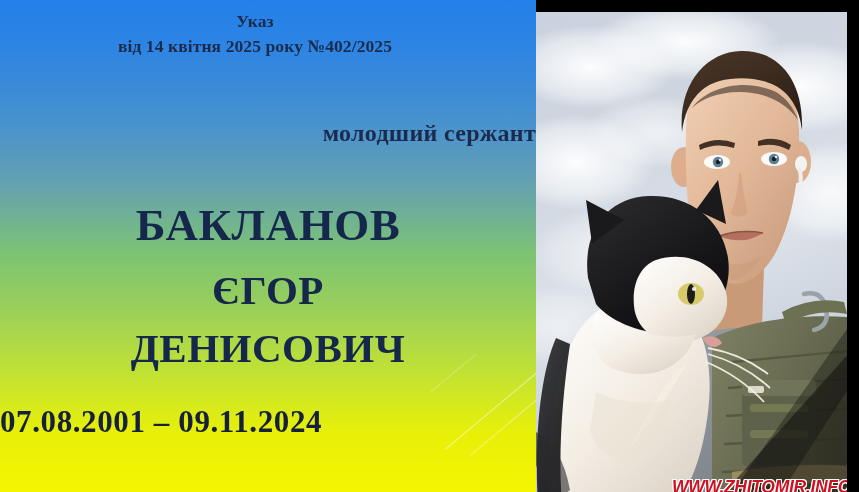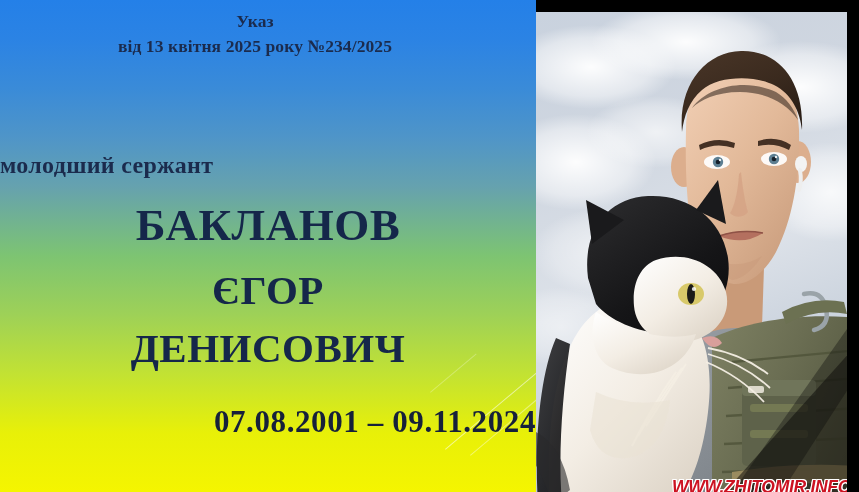--- a/index.html
+++ b/index.html
@@ -83,24 +83,24 @@
     color: #1b2b4d;
     font-size: 17.5px;
     font-weight: bold;
     line-height: 1.42;
     letter-spacing: .1px;
   }
   .decree div { white-space: nowrap; }
 
   .rank {
     position: absolute;
-    top: 152px;
+    top: 120px;
     left: 0;
     width: 536px;
-    text-align: left;
+    text-align: right;
     color: #1b2b4d;
     font-size: 24px;
     font-weight: bold;
     letter-spacing: .3px;
   }
 
   .fullname {
     position: absolute;
     top: 200px;
     left: 0;
@@ -113,21 +113,21 @@
   }
   .fullname .surname { font-size: 45px; display: block; }
   .fullname .given   { font-size: 41px; display: block; margin-top: 18px; }
   .fullname .patron  { font-size: 41px; display: block; margin-top: 12px; }
 
   .dates {
     position: absolute;
     top: 404px;
     left: 0;
     width: 536px;
-    text-align: right;
+    text-align: left;
     color: #16203a;
     font-size: 31px;
     font-weight: bold;
     letter-spacing: .6px;
   }
 
   
   .photo {
     position: absolute;
     left: 536px;
@@ -165,21 +165,21 @@
 
   <div class="panel">
     <div class="streak streak-1"></div>
     <div class="streak streak-2"></div>
     <div class="streak streak-3"></div>
 
     <div class="panel-inner">
 
       <div class="decree">
         <div>Указ</div>
-        <div>від 13 квітня 2025 року №234/2025</div>
+        <div>від 14 квітня 2025 року №402/2025</div>
       </div>
 
       <div class="rank">молодший сержант</div>
 
       <div class="fullname">
         <span class="surname">БАКЛАНОВ</span>
         <span class="given">ЄГОР</span>
         <span class="patron">ДЕНИСОВИЧ</span>
       </div>
 

